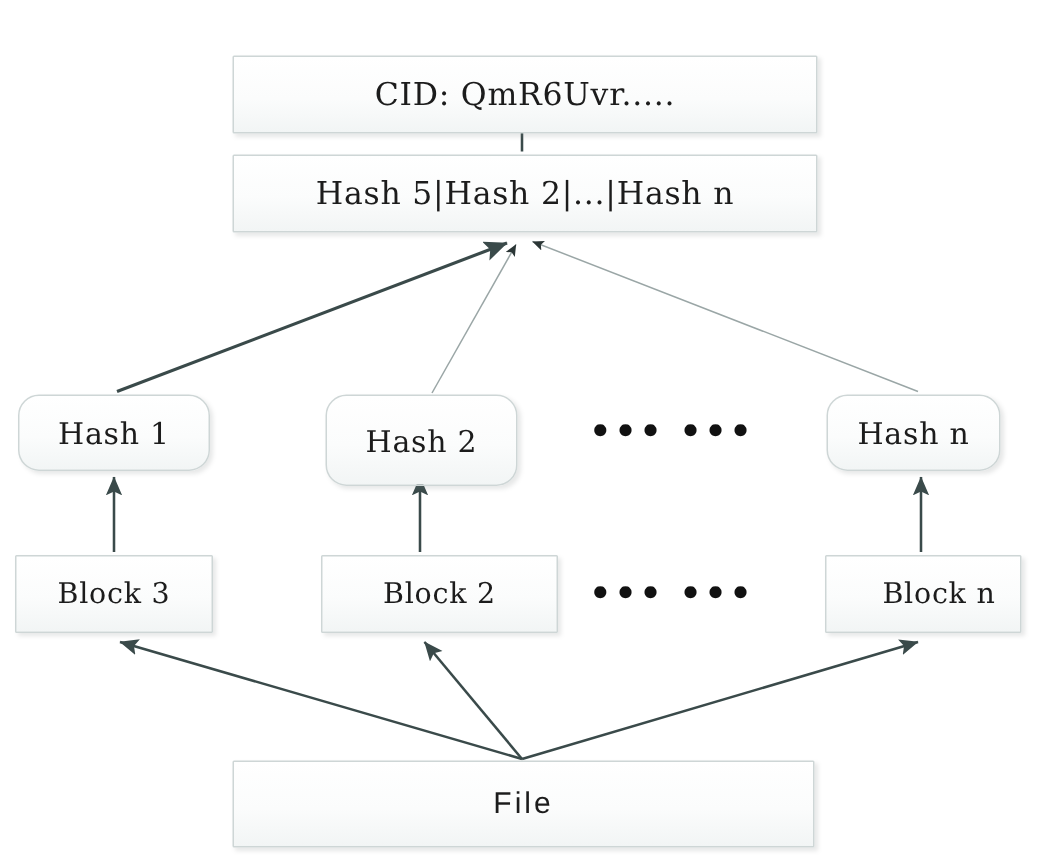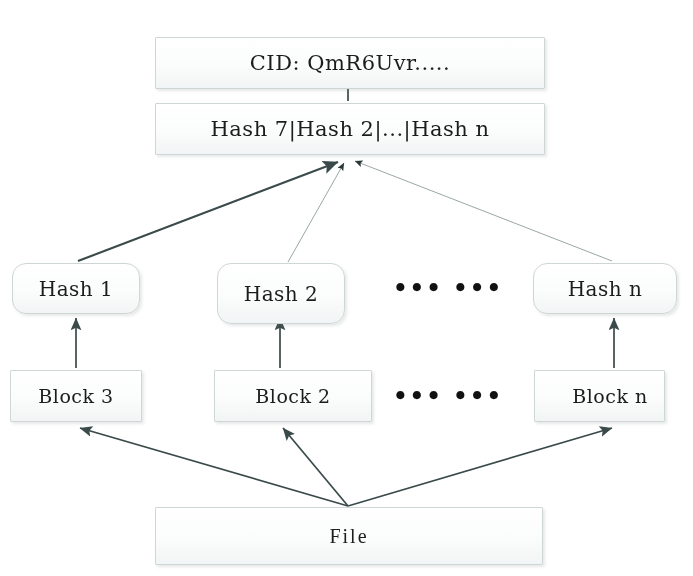--- a/index.html
+++ b/index.html
@@ -42,21 +42,21 @@
   .node.pill {
     border-radius: 14px;
   }
   .node.rect {
     border-radius: 1px;
   }
   .label-cid     { font-size: 21px; letter-spacing: 0.5px; }
   .label-hashlist{ font-size: 21px; letter-spacing: 0.5px; }
   .label-hash    { font-size: 20px; letter-spacing: 0.5px; }
   .label-block   { font-size: 19px; letter-spacing: 0.5px; }
-  .label-file    { font-size: 20px; letter-spacing: 2px; font-family: Liberation Serif, serif; }
+  .label-file    { font-size: 20px; letter-spacing: 2px; font-family: Liberation Sans, sans-serif; }
   .ellipsis {
     position: absolute;
     font-family: "DejaVu Sans", "Liberation Sans", sans-serif;
     font-size: 23px;
     font-weight: 700;
     color: #111111;
     letter-spacing: 2px;
     white-space: pre;
     display: flex;
     align-items: center;
@@ -94,33 +94,33 @@
 
     <line x1="348" y1="506" x2="80" y2="428" stroke="#3a4a4a" stroke-width="1.7" marker-end="url(#arrow-dark)"></line>
 
     <line x1="348" y1="506" x2="283" y2="428" stroke="#3a4a4a" stroke-width="1.7" marker-end="url(#arrow-dark)"></line>
 
     <line x1="348" y1="506" x2="612" y2="428" stroke="#3a4a4a" stroke-width="1.7" marker-end="url(#arrow-dark)"></line>
   </svg>
 
   <div class="node rect label-cid" style="left:155px; top:13px; width:390px; height:52px;margin-top:24px;">CID: QmR6Uvr.....</div>
 
-  <div class="node rect label-hashlist" style="left:155px; top:103px; width:390px; height:52px;">Hash 7|Hash 2|...|Hash n</div>
+  <div class="node rect label-hashlist" style="left:155px; top:103px; width:390px; height:52px;">Hash 5|Hash 2|...|Hash n</div>
 
   <div class="node pill label-hash" style="left:12px; top:263px; width:128px; height:51px;">Hash 1</div>
 
   <div class="node pill label-hash" style="left:217px; top:263px; width:128px; height:61px;">Hash 2</div>
 
   <div class="ellipsis" style="left:400px; top:272px; width:96px; height:32px;">••• •••</div>
 
-  <div class="node pill label-hash" style="left:533px; top:263px; width:144px; height:51px;">Hash n</div>
+  <div class="node pill label-hash" style="left:551px; top:263px; width:116px; height:51px;">Hash n</div>
 
   <div class="node rect label-block" style="left:10px; top:370px; width:132px; height:52px;">Block 3</div>
 
   <div class="node rect label-block" style="left:214px; top:370px; width:158px; height:52px;">Block 2</div>
 
   <div class="ellipsis" style="left:400px; top:380px; width:96px; height:32px;">••• •••</div>
 
-  <div class="node rect label-block" style="left:534px; top:370px; width:131px; height:52px;padding-left:21px;">Block n</div>
+  <div class="node rect label-block" style="left:550px; top:370px; width:131px; height:52px;padding-left:21px;">Block n</div>
 
   <div class="node rect label-file" style="left:155px; top:507px; width:388px; height:58px;">File</div>
 
 </div>
 
 </body></html>

